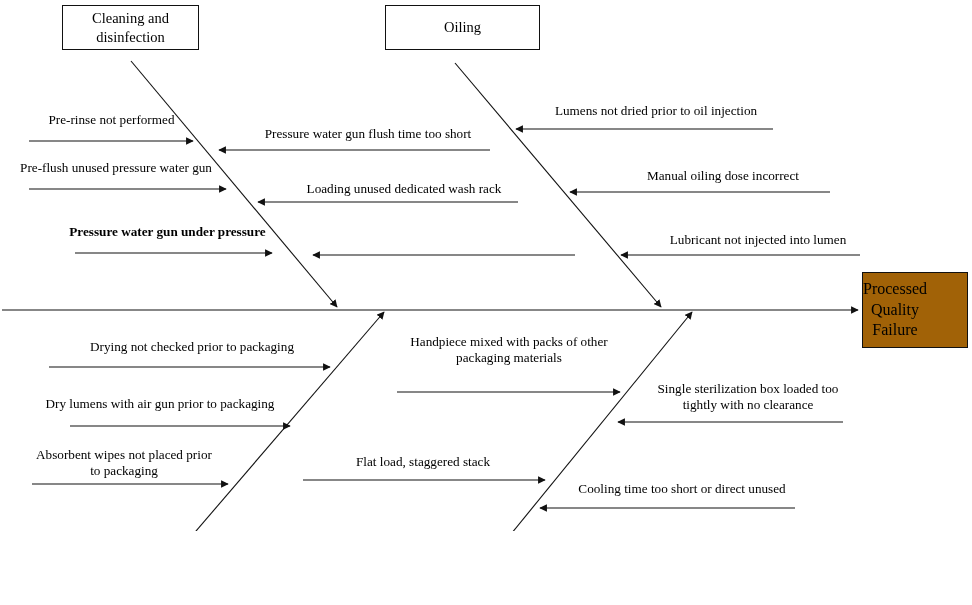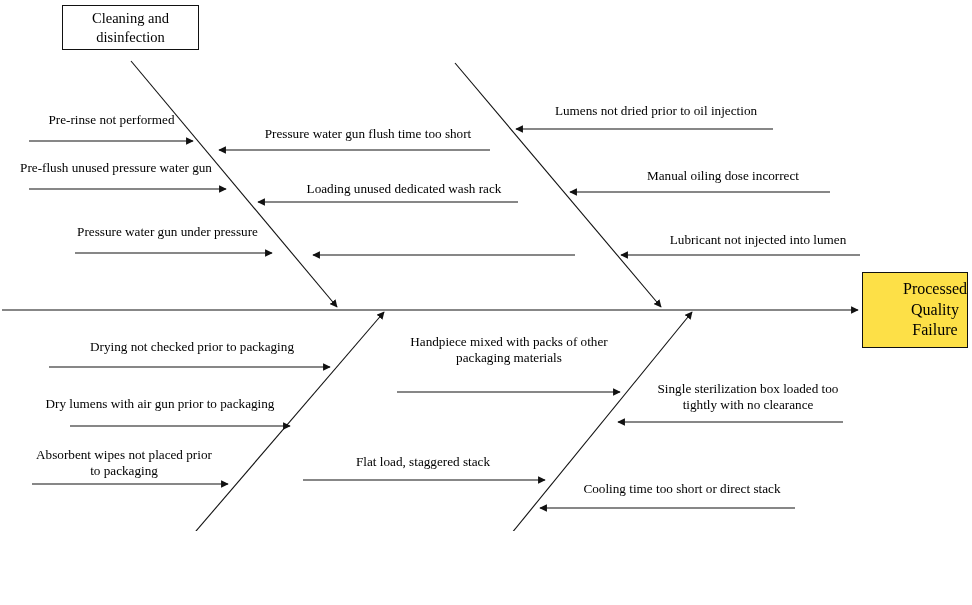--- a/index.html
+++ b/index.html
@@ -34,24 +34,24 @@
     justify-content: center;
     text-align: center;
     font-size: 14.5px;
     line-height: 1.25;
     color: #000000;
     box-sizing: border-box;
   }
   .effect-box {
     position: absolute;
     border: 1px solid #111111;
-    background: #fde047;
+    background: #a16207;
     display: flex;
     align-items: center;
-    justify-content: flex-end;
+    justify-content: flex-start;
     text-align: center;
     font-size: 16px;
     line-height: 1.28;
     color: #000000;
     box-sizing: border-box;
   }
   .cause-label {
     position: absolute;
     font-size: 13.2px;
     line-height: 1.2;
@@ -103,40 +103,43 @@
 
     <line x1="843" y1="422" x2="618" y2="422" stroke="#111111" stroke-width="1.1" marker-end="url(#ar)"></line>
     <line x1="795" y1="508" x2="540" y2="508" stroke="#111111" stroke-width="1.1" marker-end="url(#ar)"></line>
   </svg>
 
   <div class="cat-box" style="left:62px; top:5px; width:137px; height:45px;">
     <span style="white-space:pre-line;">Cleaning and
 disinfection</span>
   </div>
 
+  <div class="cat-box" style="left:385px; top:5px; width:155px; height:45px;">
+    <span style="white-space:pre-line;">Oiling</span>
+  </div>
 
   <div class="cat-box" style="left:100px; top:555px; width:135px; height:47px;">
     <span style="white-space:pre-line;">Packaging</span>
   </div>
 
   <div class="cat-box" style="left:421px; top:555px; width:135px; height:47px;">
     <span style="white-space:pre-line;">Sterilization</span>
   </div>
 
   <div class="effect-box" style="left:862px; top:272px; width:106px; height:76px;">
     <span style="white-space:pre-line;">Processed
 Quality
 Failure</span>
   </div>
 
   <div class="cause-label" style="left:29px; top:112px; width:165px;">Pre-rinse not performed</div>
 
   <div class="cause-label" style="left:5px; top:160px; width:222px;">Pre-flush unused pressure water gun</div>
 
-  <div class="cause-label" style="left:60px; top:224px; width:215px;">Pressure water gun under pressure</div>
+  <div class="cause-label" style="left:60px; top:224px; width:215px;font-weight:bold;">Pressure water gun under pressure</div>
 
   <div class="cause-label" style="left:243px; top:126px; width:250px;">Pressure water gun flush time too short</div>
 
   <div class="cause-label" style="left:288px; top:181px; width:232px;">Loading unused dedicated wash rack</div>
 
 
   <div class="cause-label" style="left:537px; top:103px; width:238px;">Lumens not dried prior to oil injection</div>
 
   <div class="cause-label" style="left:614px; top:168px; width:218px;">Manual oiling dose incorrect</div>
 
@@ -150,15 +153,15 @@
 to packaging</div>
 
   <div class="cause-label" style="left:400px; top:334px; width:218px;">Handpiece mixed with packs of other
 packaging materials</div>
 
   <div class="cause-label" style="left:348px; top:454px; width:150px;">Flat load, staggered stack</div>
 
   <div class="cause-label" style="left:650px; top:381px; width:196px;">Single sterilization box loaded too
 tightly with no clearance</div>
 
-  <div class="cause-label" style="left:568px; top:481px; width:228px;">Cooling time too short or direct stack</div>
+  <div class="cause-label" style="left:568px; top:481px; width:228px;">Cooling time too short or direct unused</div>
 
 </div>
 
 </body></html>

